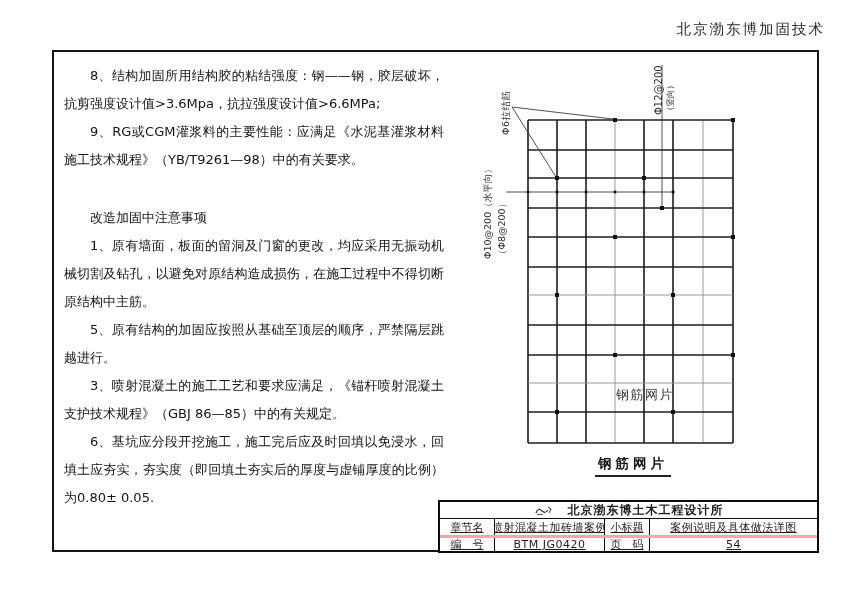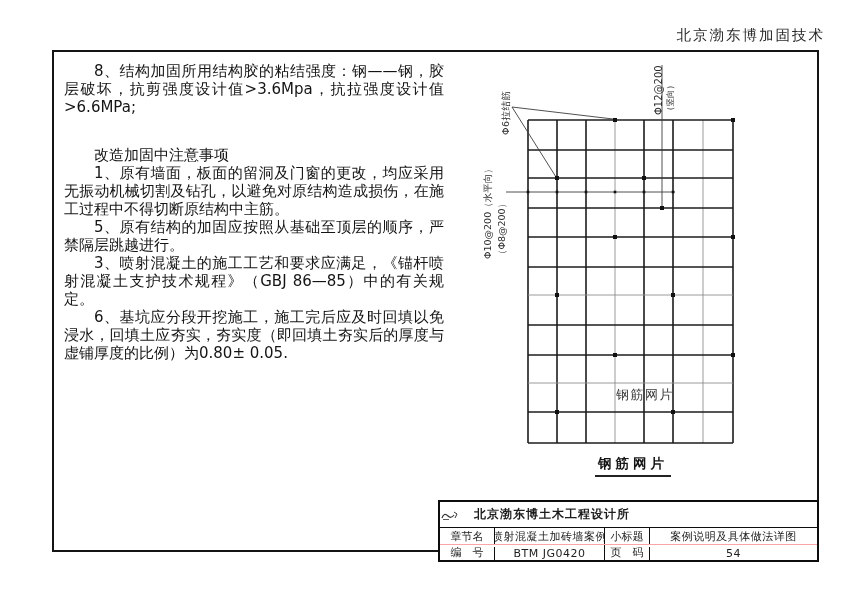--- a/index.html
+++ b/index.html
@@ -5,33 +5,33 @@
   * { margin:0; padding:0; box-sizing:border-box; }
   html,body { width:863px; height:604px; }
   body {
     position:relative;
     background:#ffffff;
     font-family:"DejaVu Sans", sans-serif;
     color:#1a1a1a;
     overflow:hidden;
   }
   .header-tag {
-    position:absolute; top:26px; right:38px;
+    position:absolute; top:20px; right:38px;
     font-family:"DejaVu Serif", serif;
     font-size:14.5px; letter-spacing:2px; color:#2a2a2a;
   }
   .main-frame {
     position:absolute; left:52px; top:50px;
     width:767px; height:502px;
     border:2px solid #141414;
     background:#fff;
   }
   .notes {
     position:absolute; left:64px; top:62px; width:380px;
-    font-size:15px; line-height:18px; color:#141414;
+    font-size:13px; line-height:28px; color:#141414;
     text-align:justify;
   }
   .notes p { text-indent:2em; margin:0; }
   .notes .section-title { margin-top:30px; }
   
   .diagram { position:absolute; left:470px; top:55px; width:345px; height:445px; }
   .diagram svg { position:absolute; left:0; top:0; }
   .rot-label {
     position:absolute; white-space:nowrap;
     transform:rotate(-90deg); transform-origin:0 0;
@@ -53,44 +53,45 @@
     position:absolute; left:125px; top:400px;
     font-size:13.5px; font-weight:bold; letter-spacing:4px; color:#141414;
     border-bottom:2.5px solid #222; padding:0 3px 2px 3px;
   }
   
   .title-block {
     position:absolute; left:438px; top:500px; width:381px;
     border:2px solid #0d0d0d; background:#fff;
   }
   .tb-company {
-    height:26px; display:flex; align-items:center; justify-content:flex-start;
+    height:17px; display:flex; align-items:center; justify-content:center;
     gap:14px; border-bottom:1.5px solid #0d0d0d;
     font-size:12px; font-weight:600; letter-spacing:1px; color:#1d1d1d;
   }
-  .tb-row { display:flex; height:16px; font-size:11px; color:#1d1d1d; }
-  .tb-row + .tb-row { border-top:1px solid #fca5a5;align-items:flex-end; }
+  .tb-row { display:flex; height:16px; font-size:11px; color:#1d1d1d;text-decoration:underline; }
+  .tb-row + .tb-row { border-top:3px solid #fca5a5; }
   .tb-cell {
     display:flex; align-items:center; justify-content:center;
     overflow:hidden; white-space:nowrap;
   }
   .tb-cell + .tb-cell { border-left:1px solid #0d0d0d; }
   .c1 { width:54px; } .c2 { width:110px; } .c3 { width:45px; } .c4 { flex:1; }
   .tb-value { letter-spacing:0.5px; }
   .logo-icon { display:inline-block; }
 </style>
 </head>
 <body>
 
 <div class="header-tag">北京渤东博加固技术</div>
 
 <div class="main-frame"></div>
 
 <div class="notes">
   <p>8、结构加固所用结构胶的粘结强度：钢——钢，胶层破坏，抗剪强度设计值&gt;3.6Mpa，抗拉强度设计值&gt;6.6MPa;</p>
+  <p>9、RG或CGM灌浆料的主要性能：应满足《水泥基灌浆材料施工技术规程》（YB/T9261—98）中的有关要求。</p>
   <p class="section-title">改造加固中注意事项</p>
   <p>1、原有墙面，板面的留洞及门窗的更改，均应采用无振动机械切割及钻孔，以避免对原结构造成损伤，在施工过程中不得切断原结构中主筋。</p>
   <p>5、原有结构的加固应按照从基础至顶层的顺序，严禁隔层跳越进行。</p>
   <p>3、喷射混凝土的施工工艺和要求应满足，《锚杆喷射混凝土支护技术规程》（GBJ 86—85）中的有关规定。</p>
   <p>6、基坑应分段开挖施工，施工完后应及时回填以免浸水，回填土应夯实，夯实度（即回填土夯实后的厚度与虚铺厚度的比例）为0.80± 0.05.</p>
 </div>
 
 <div class="diagram">
   <svg id="mesh-svg" width="345" height="445" viewBox="0 0 345 445">
       <line x1="58" y1="65" x2="58" y2="388" stroke="#1c1c1c" stroke-width="1.6"></line>

